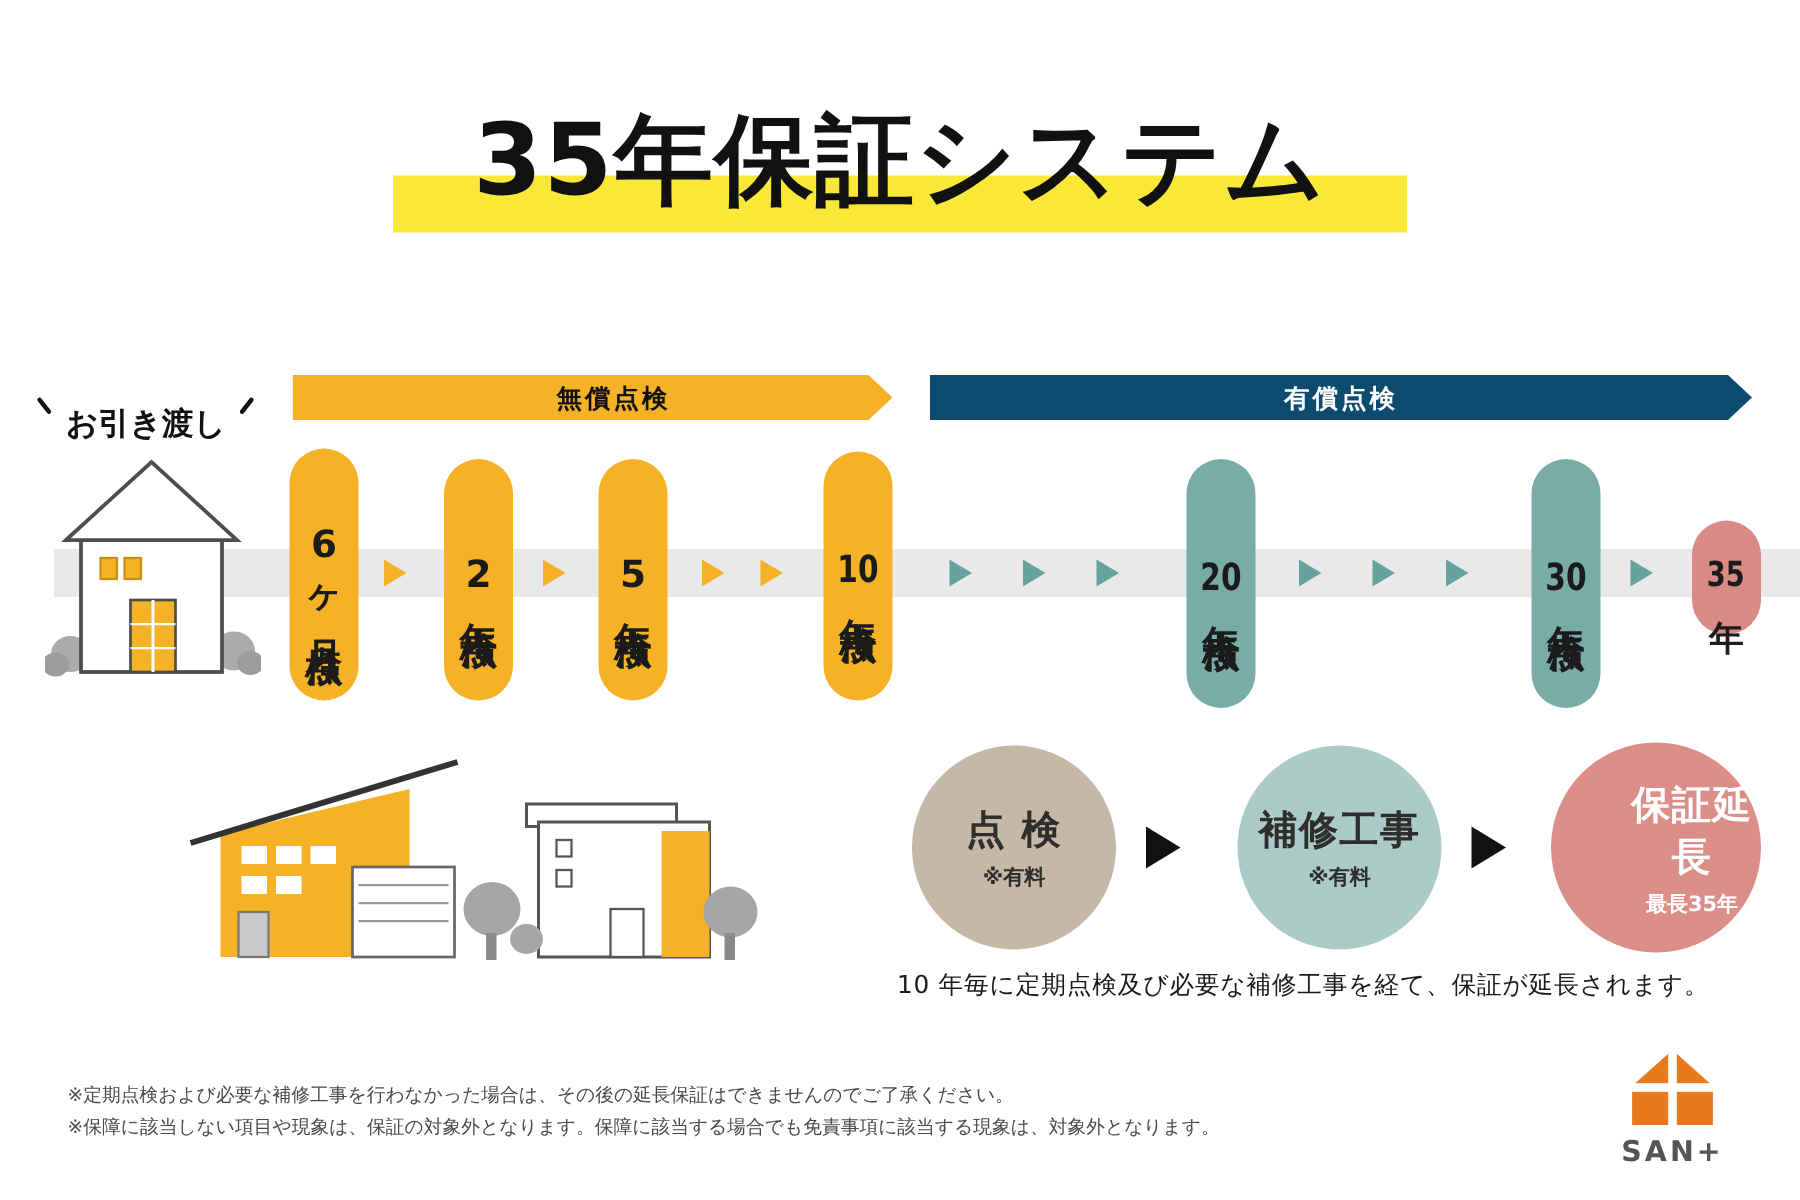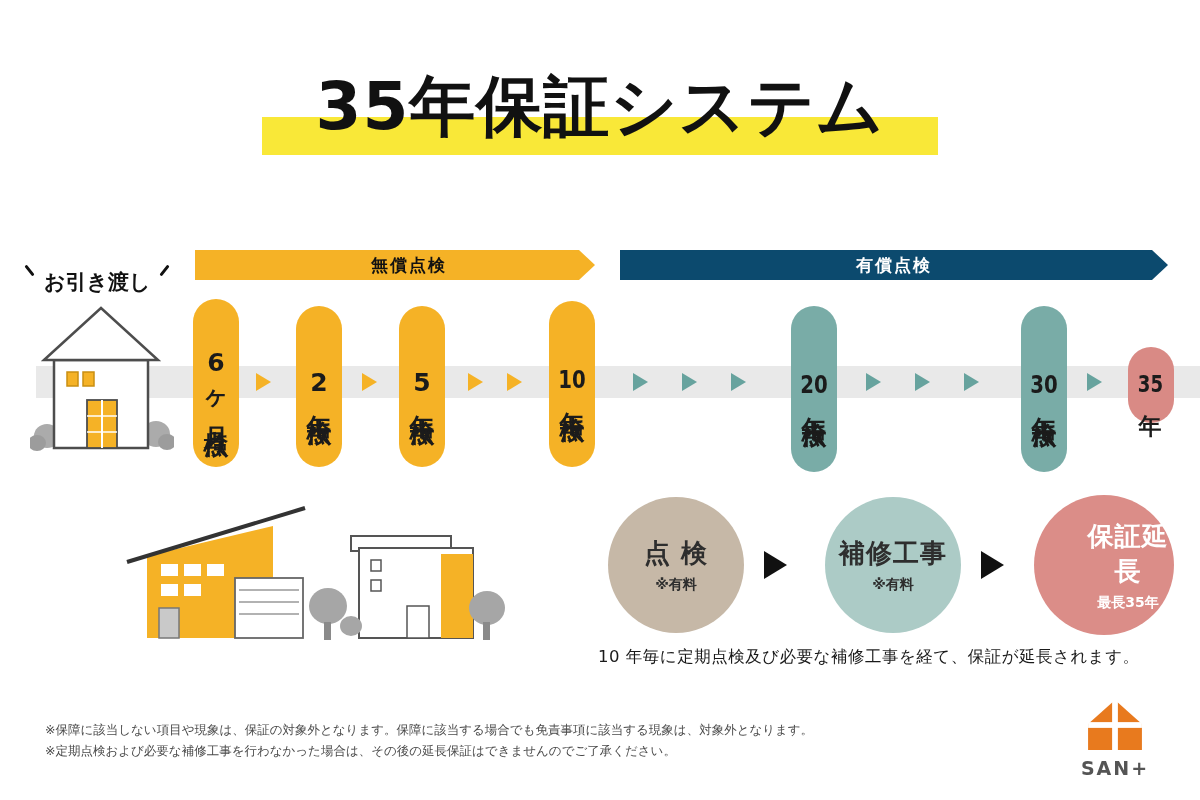--- a/index.html
+++ b/index.html
@@ -187,22 +187,22 @@
 </div>
 <span class="tri-big tb1"></span>
 <div class="cycle-circle step-2">
   <div class="cycle-title">保証延長</div>
   <div class="cycle-note">最長35年</div>
 </div>
 
 <div class="cycle-caption">10 年毎に定期点検及び必要な補修工事を経て、保証が延長されます。</div>
 
 <div class="footnotes">
+  <div>※定期点検および必要な補修工事を行わなかった場合は、その後の延長保証はできませんのでご了承ください。</div>
   <div>※保障に該当しない項目や現象は、保証の対象外となります。保障に該当する場合でも免責事項に該当する現象は、対象外となります。</div>
-  <div>※定期点検および必要な補修工事を行わなかった場合は、その後の延長保証はできませんのでご了承ください。</div>
 </div>
 
 <div class="logo">
   <svg width="54" height="50" viewBox="0 0 56 52">
     <polygon points="28,0 56,25 56,52 0,52 0,25" fill="#E87A1E"></polygon>
     <rect x="25" y="0" width="6" height="52" fill="#ffffff"></rect>
     <rect x="0" y="23" width="56" height="6" fill="#ffffff"></rect>
   </svg>
   <div class="logo-text">SAN+</div>
 </div>

